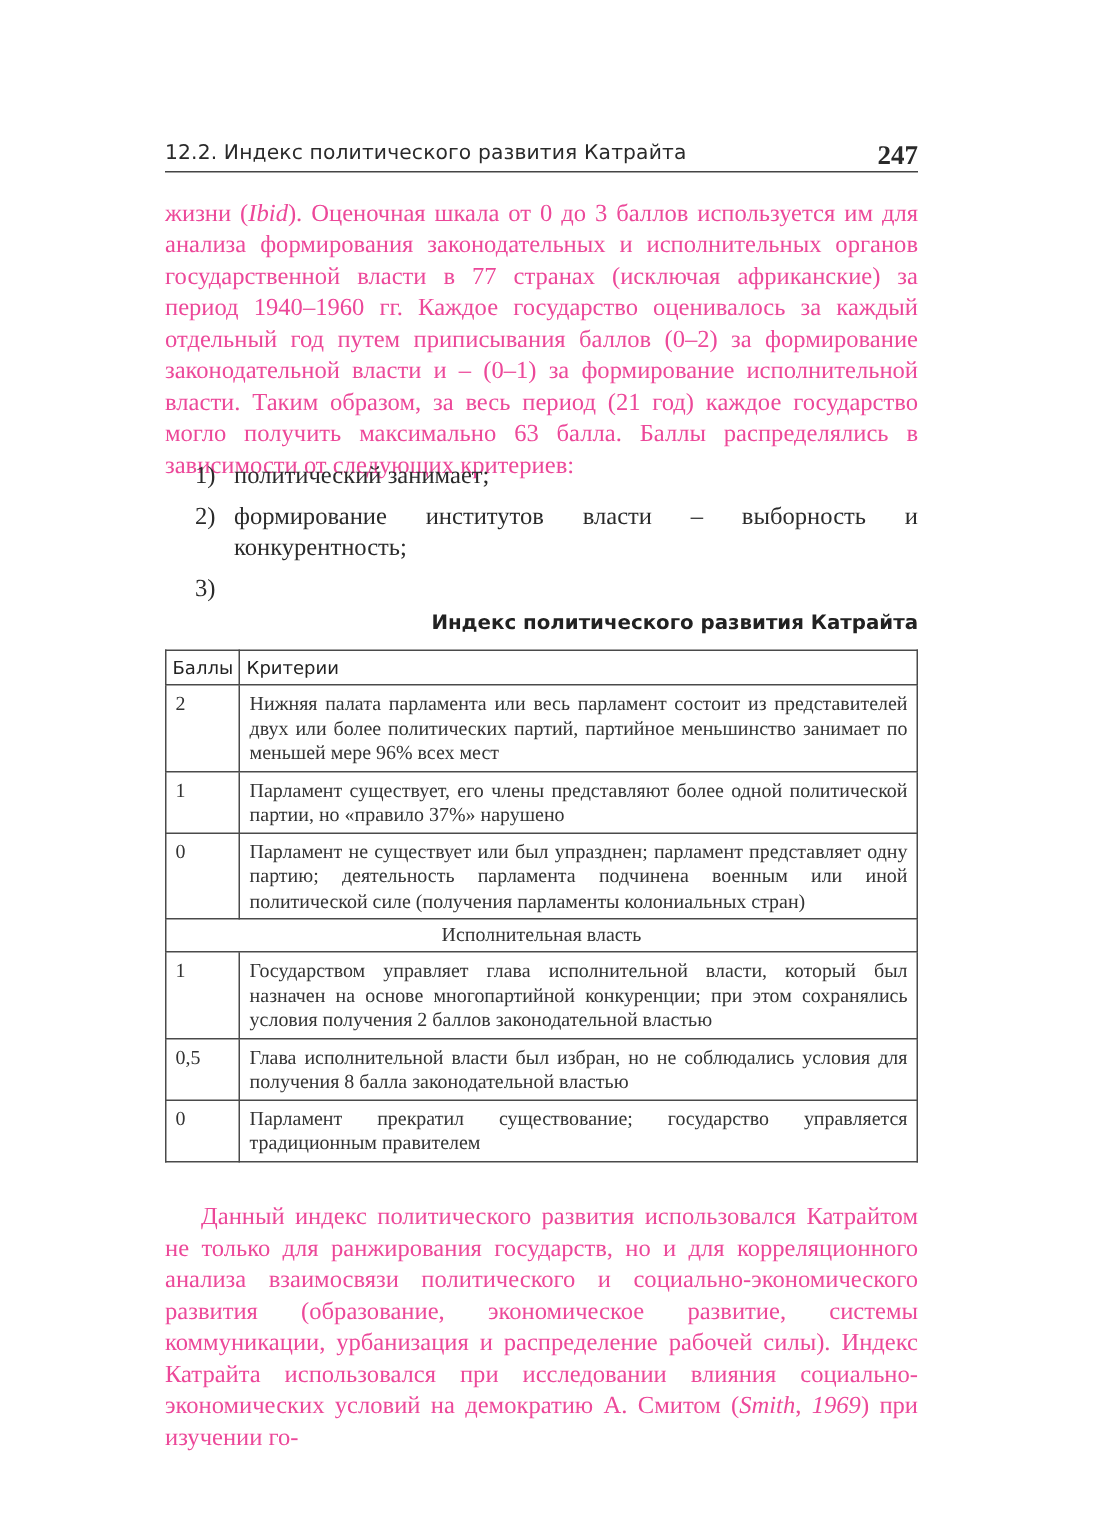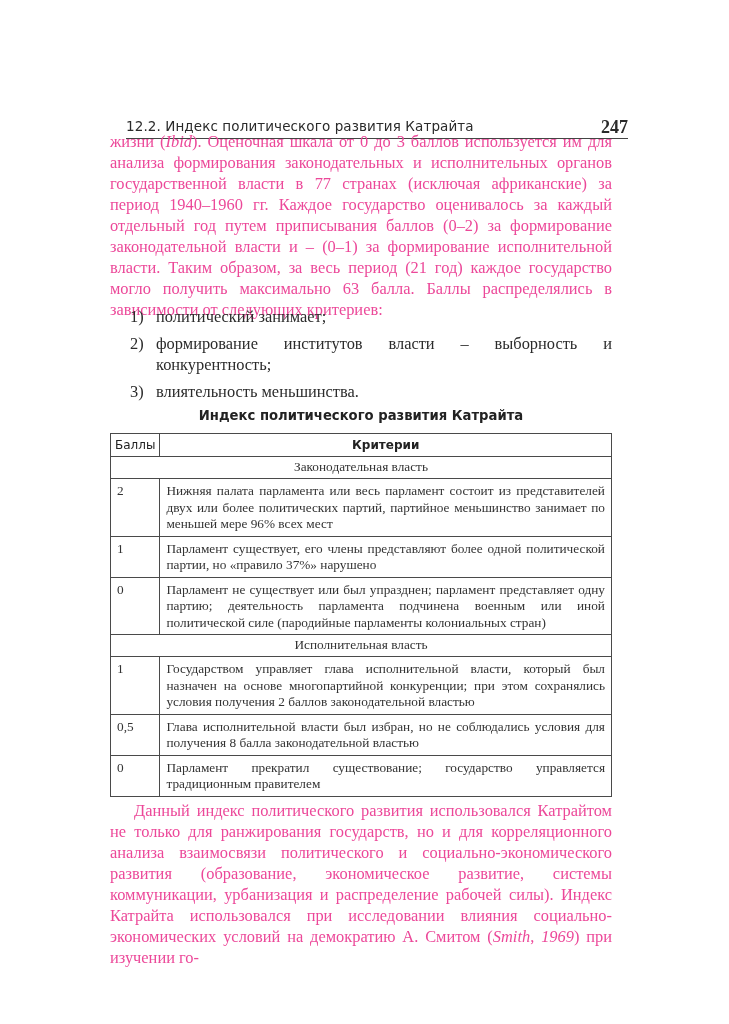--- a/index.html
+++ b/index.html
@@ -3,50 +3,50 @@
 <meta charset="utf-8">
 <style>
   html, body { margin: 0; padding: 0; }
   body {
     width: 729px; height: 1024px; background: #ffffff; position: relative;
     font-family: "Liberation Serif", "DejaVu Serif", serif; color: #2a2a2a;
     overflow: hidden;
   }
   .page { position: absolute; left: 110px; top: 0; width: 502px; }
   .running-head {
-    position: absolute; top: 92px; left: 16px; width: 502px; height: 22px;
+    position: absolute; top: 92px; left: 0; width: 502px; height: 22px;
     border-bottom: 1.5px solid #444;
-    font-family: "DejaVu Sans", "Liberation Sans", sans-serif; font-size: 13.5px; color: #2a2a2a; margin-top: 24px;
+    font-family: "DejaVu Sans", "Liberation Sans", sans-serif; font-size: 13.5px; color: #2a2a2a;
   }
   .running-head .title { position: absolute; left: 0; top: 2px; letter-spacing: 0.1px; }
   .running-head .pageno { position: absolute; right: 0; top: 1px; font-weight: bold; font-family: "Liberation Serif", serif; font-size: 18px; }
   .body-text {
     position: absolute; left: 0; width: 502px;
     font-size: 16.4px; line-height: 21px; text-align: justify; color: #ec4899;
   }
   .body-text p { margin: 0; }
   .p1 { top: 131px; }
   .list { position: absolute; left: 0; top: 306px; width: 502px; font-size: 16.4px; line-height: 21px; color: #2b2b2b; }
   .list .item { position: relative; padding-left: 46px; margin-bottom: 6px; text-align: justify; }
   .list .item .num-in { position: absolute; left: 20px; }
   .table-title {
-    position: absolute; top: 408px; left: 0; width: 502px; text-align: center;
+    position: absolute; top: 408px; left: 0; width: 502px; text-align: right;
     font-family: "DejaVu Sans", "Liberation Sans", sans-serif; font-weight: bold; font-size: 13.2px; color: #222;
   }
   table.idx {
     position: absolute; top: 433px; left: 0; width: 502px; border-collapse: collapse;
     font-size: 13.3px; line-height: 16.5px; color: #333;
   }
   table.idx td, table.idx th { border: 1.2px solid #4a4a4a; vertical-align: top; }
   table.idx th {
     font-family: "DejaVu Sans", "Liberation Sans", sans-serif; font-weight: normal; font-size: 12px;
     height: 22px; padding: 0 4px; vertical-align: middle; color: #222; margin-left: 12px;
   }
   table.idx th.col-score { width: 36px; text-align: left; }
-  table.idx th.col-crit { text-align: center; font-weight: bold; }
+  table.idx th.col-crit { text-align: left; }
   table.idx td.section { text-align: center; height: 21px; vertical-align: middle; padding: 0; }
   table.idx td.score { width: 36px; padding: 4px 4px 4px 6px; }
   table.idx td.crit { padding: 4px 6px 3px 6px; text-align: justify; }
   .p2 { top: 800px; }
   .indent { text-indent: 24px; }
   i { font-style: italic; }
 </style>
 </head>
 <body>
 
@@ -65,46 +65,42 @@
     <div class="item">
       <span class="num-in">1)</span>
       <span>политический занимает;</span>
     </div>
     <div class="item">
       <span class="num-in">2)</span>
       <span>формирование институтов власти – выборность и конкурентность;</span>
     </div>
     <div class="item">
       <span class="num-in">3)</span>
-      <span>влиятельность меньшинства.</span>
     </div>
   </div>
 
   <div class="table-title">Индекс политического развития Катрайта</div>
 
   <table class="idx">
     <tbody>
         <tr>
       <th class="col-score">Баллы</th>
       <th class="col-crit">Критерии</th>
     </tr>
     <tr>
-      <td class="section" colspan="2">Законодательная власть</td>
-    </tr>
-    <tr>
       <td class="score">2</td>
       <td class="crit">Нижняя палата парламента или весь парламент состоит из представителей двух или более политических партий, партийное меньшинство занимает по меньшей мере 96% всех мест</td>
     </tr>
     <tr>
       <td class="score">1</td>
       <td class="crit">Парламент существует, его члены представляют более одной политической партии, но «правило 37%» нарушено</td>
     </tr>
     <tr>
       <td class="score">0</td>
-      <td class="crit">Парламент не существует или был упразднен; парламент представляет одну партию; деятельность парламента подчинена военным или иной политической силе (пародийные парламенты колониальных стран)</td>
+      <td class="crit">Парламент не существует или был упразднен; парламент представляет одну партию; деятельность парламента подчинена военным или иной политической силе (получения парламенты колониальных стран)</td>
     </tr>
     <tr>
       <td class="section" colspan="2">Исполнительная власть</td>
     </tr>
     <tr>
       <td class="score">1</td>
       <td class="crit">Государством управляет глава исполнительной власти, который был назначен на основе многопартийной конкуренции; при этом сохранялись условия получения 2 баллов законодательной властью</td>
     </tr>
     <tr>
       <td class="score">0,5</td>

